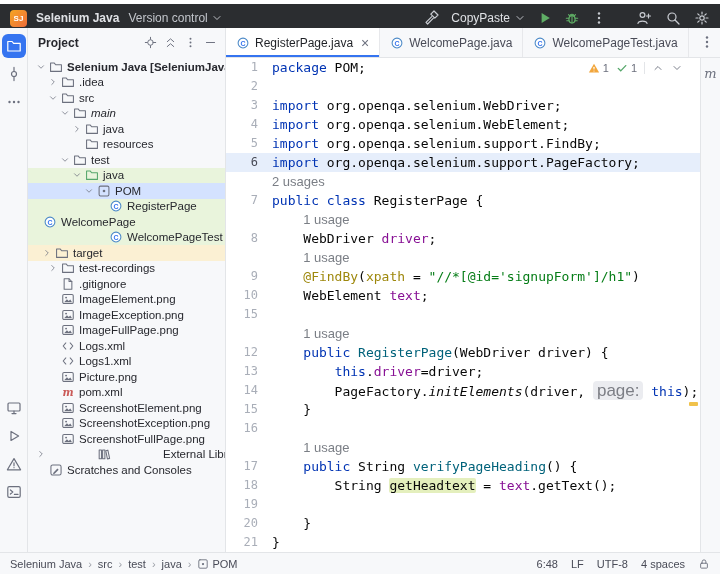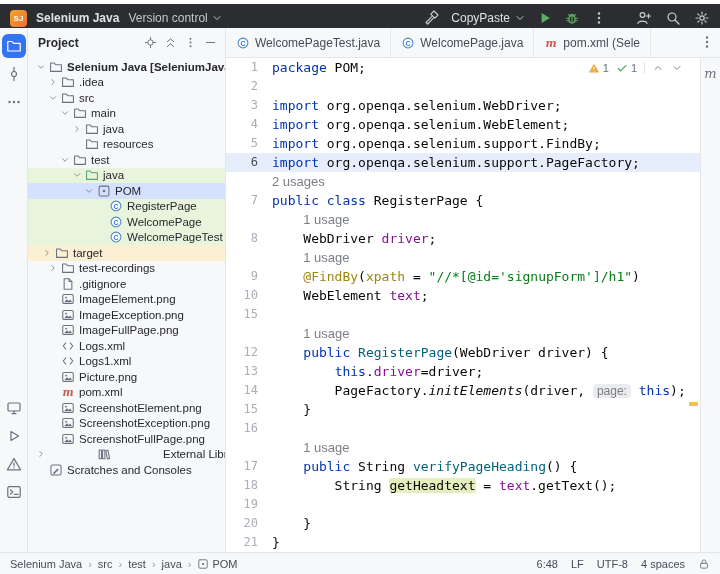--- a/index.html
+++ b/index.html
@@ -60,21 +60,21 @@
   .gut{width:46px;flex:none;text-align:right;padding-right:14px;color:#a9aeb8;font-size:12px}
   .eline.caret .gut{color:#494b57}
   .code{white-space:pre}
   .tok-kw{color:#0033b3}
   .tok-pl{color:#080808}
   .tok-str{color:#067d17}
   .tok-ann{color:#9e880d}
   .tok-fld{color:#871094}
   .tok-mth{color:#00627a}
   .tok-stc{color:#080808;font-style:italic}
-  .tok-hint{background:#ebecf0;color:#7c7e85;border-radius:4px;padding:0 4px;font-size:12px;font-family:"Liberation Sans","DejaVu Sans",sans-serif}
+  .tok-hint{background:#ebecf0;color:#7c7e85;border-radius:4px;padding:0 4px;font-size:17px;font-family:"Liberation Sans","DejaVu Sans",sans-serif}
   .tok-hl{background:#e4efbd;border-radius:2px;color:#080808}
   .usages{display:inline-block;color:#7a7e85;font-size:13px;font-family:"Liberation Sans","DejaVu Sans",sans-serif}
 
   .inspections{position:absolute;top:60px;right:30px;display:flex;align-items:center;gap:7px;background:rgba(255,255,255,.88);border-radius:10px;padding:2px 7px;color:#6c707e;font-size:11px;z-index:5}
   .insp-item{display:flex;align-items:center;gap:3px}
   .insp-item .ic svg{width:12px;height:12px}
   .inspections .sep{width:1px;height:12px;background:#e3e5e8}
   .stripe-mark{position:absolute;right:22px;top:402px;width:9px;height:3.5px;background:#f0c24b;border-radius:1px;z-index:4}
 
   
@@ -285,21 +285,21 @@
             <path d="M4 6l4 4 4-4" stroke="currentColor" stroke-width="1.2" fill="none" stroke-linecap="round" stroke-linejoin="round"></path>
           </svg>
         </span>
         <span class="ticon" data-name="folder-icon">
           <svg viewBox="0 0 16 16">
             <path d="M1.8 13V3.5h4.3l1.5 1.9h6.6V13z" stroke="currentColor" stroke-width="1.2" fill="none" stroke-linecap="round" stroke-linejoin="round"></path>
           </svg>
         </span>
         <span class="tlabel" data-name="tree-item-label">src</span>
       </div>
-      <div class="trow" data-name="tree-item-main" style="padding-left: 30px;">
+      <div class="trow" data-name="tree-item-main" style="padding-left: 30px; font-style: italic;">
         <span class="chev" data-name="chevron-down-icon">
           <svg viewBox="0 0 16 16">
             <path d="M4 6l4 4 4-4" stroke="currentColor" stroke-width="1.2" fill="none" stroke-linecap="round" stroke-linejoin="round"></path>
           </svg>
         </span>
         <span class="ticon" data-name="folder-icon">
           <svg viewBox="0 0 16 16">
             <path d="M1.8 13V3.5h4.3l1.5 1.9h6.6V13z" stroke="currentColor" stroke-width="1.2" fill="none" stroke-linecap="round" stroke-linejoin="round"></path>
           </svg>
         </span>
@@ -370,21 +370,21 @@
       <div class="trow bg-green" data-name="tree-item-registerpage" style="padding-left: 66px;">
         <span class="chev" data-name="chevron-spacer"></span>
         <span class="ticon" data-name="class-icon">
           <svg viewBox="0 0 16 16">
             <circle cx="8" cy="8" r="5.6" fill="#fff" stroke="#4a88c7" stroke-width="1.2"></circle>
             <text x="8" y="10.9" font-size="8" text-anchor="middle" fill="#3574f0" font-weight="bold" font-family="Liberation Sans, sans-serif">C</text>
           </svg>
         </span>
         <span class="tlabel" data-name="tree-item-label">RegisterPage</span>
       </div>
-      <div class="trow bg-green" data-name="tree-item-welcomepage" style="padding-left: 66px;">
+      <div class="trow bg-green" data-name="tree-item-welcomepage" style="">
         <span class="chev" data-name="chevron-spacer"></span>
         <span class="ticon" data-name="class-icon">
           <svg viewBox="0 0 16 16">
             <circle cx="8" cy="8" r="5.6" fill="#fff" stroke="#4a88c7" stroke-width="1.2"></circle>
             <text x="8" y="10.9" font-size="8" text-anchor="middle" fill="#3574f0" font-weight="bold" font-family="Liberation Sans, sans-serif">C</text>
           </svg>
         </span>
         <span class="tlabel" data-name="tree-item-label">WelcomePage</span>
       </div>
       <div class="trow bg-green" data-name="tree-item-welcomepagetest" style="padding-left: 66px;">
@@ -559,37 +559,47 @@
             <path d="M5 11l4.6-4.6 1.4 1.4L6.4 12.4l-1.8.4z" fill="currentColor"></path>
           </svg>
         </span>
         <span class="tlabel" data-name="tree-item-label">Scratches and Consoles</span>
       </div>
     </div>
 </div>
 
 <div class="tabbar" data-name="editor-tabbar">
   <div style="display:flex" data-name="tab-strip">
+      <div class="tab active" data-name="tab-registerpage-java">
+        <span class="tab-ic" data-name="class-icon">
+          <svg viewBox="0 0 16 16">
+            <circle cx="8" cy="8" r="5.6" fill="#fff" stroke="#4a88c7" stroke-width="1.2"></circle>
+            <text x="8" y="10.9" font-size="8" text-anchor="middle" fill="#3574f0" font-weight="bold" font-family="Liberation Sans, sans-serif">C</text>
+          </svg>
+        </span>
+        <span data-name="tab-label">RegisterPage.java</span>
+        <span class="tab-x" data-name="close-tab-icon">×</span>
+      </div>
+      <div class="tab" data-name="tab-welcomepage-java">
+        <span class="tab-ic" data-name="class-icon">
+          <svg viewBox="0 0 16 16">
+            <circle cx="8" cy="8" r="5.6" fill="#fff" stroke="#4a88c7" stroke-width="1.2"></circle>
+            <text x="8" y="10.9" font-size="8" text-anchor="middle" fill="#3574f0" font-weight="bold" font-family="Liberation Sans, sans-serif">C</text>
+          </svg>
+        </span>
+        <span data-name="tab-label">WelcomePage.java</span>
+      </div>
       <div class="tab" data-name="tab-welcomepagetest-java">
         <span class="tab-ic" data-name="class-icon">
           <svg viewBox="0 0 16 16">
             <circle cx="8" cy="8" r="5.6" fill="#fff" stroke="#4a88c7" stroke-width="1.2"></circle>
             <text x="8" y="10.9" font-size="8" text-anchor="middle" fill="#3574f0" font-weight="bold" font-family="Liberation Sans, sans-serif">C</text>
           </svg>
         </span>
         <span data-name="tab-label">WelcomePageTest.java</span>
-      </div>
-      <div class="tab" data-name="tab-welcomepage-java">
-        <span class="tab-ic" data-name="class-icon">
-          <svg viewBox="0 0 16 16">
-            <circle cx="8" cy="8" r="5.6" fill="#fff" stroke="#4a88c7" stroke-width="1.2"></circle>
-            <text x="8" y="10.9" font-size="8" text-anchor="middle" fill="#3574f0" font-weight="bold" font-family="Liberation Sans, sans-serif">C</text>
-          </svg>
-        </span>
-        <span data-name="tab-label">WelcomePage.java</span>
       </div>
       <div class="tab" data-name="tab-pom-xml-sele">
         <span class="tab-ic" data-name="maven-icon">
           <svg viewBox="0 0 16 16">
             <text x="8" y="12" font-size="12" text-anchor="middle" fill="#ca5a57" font-style="italic" font-weight="bold" font-family="DejaVu Serif, serif">m</text>
           </svg>
         </span>
         <span data-name="tab-label">pom.xml (Sele</span>
       </div>
     </div>

